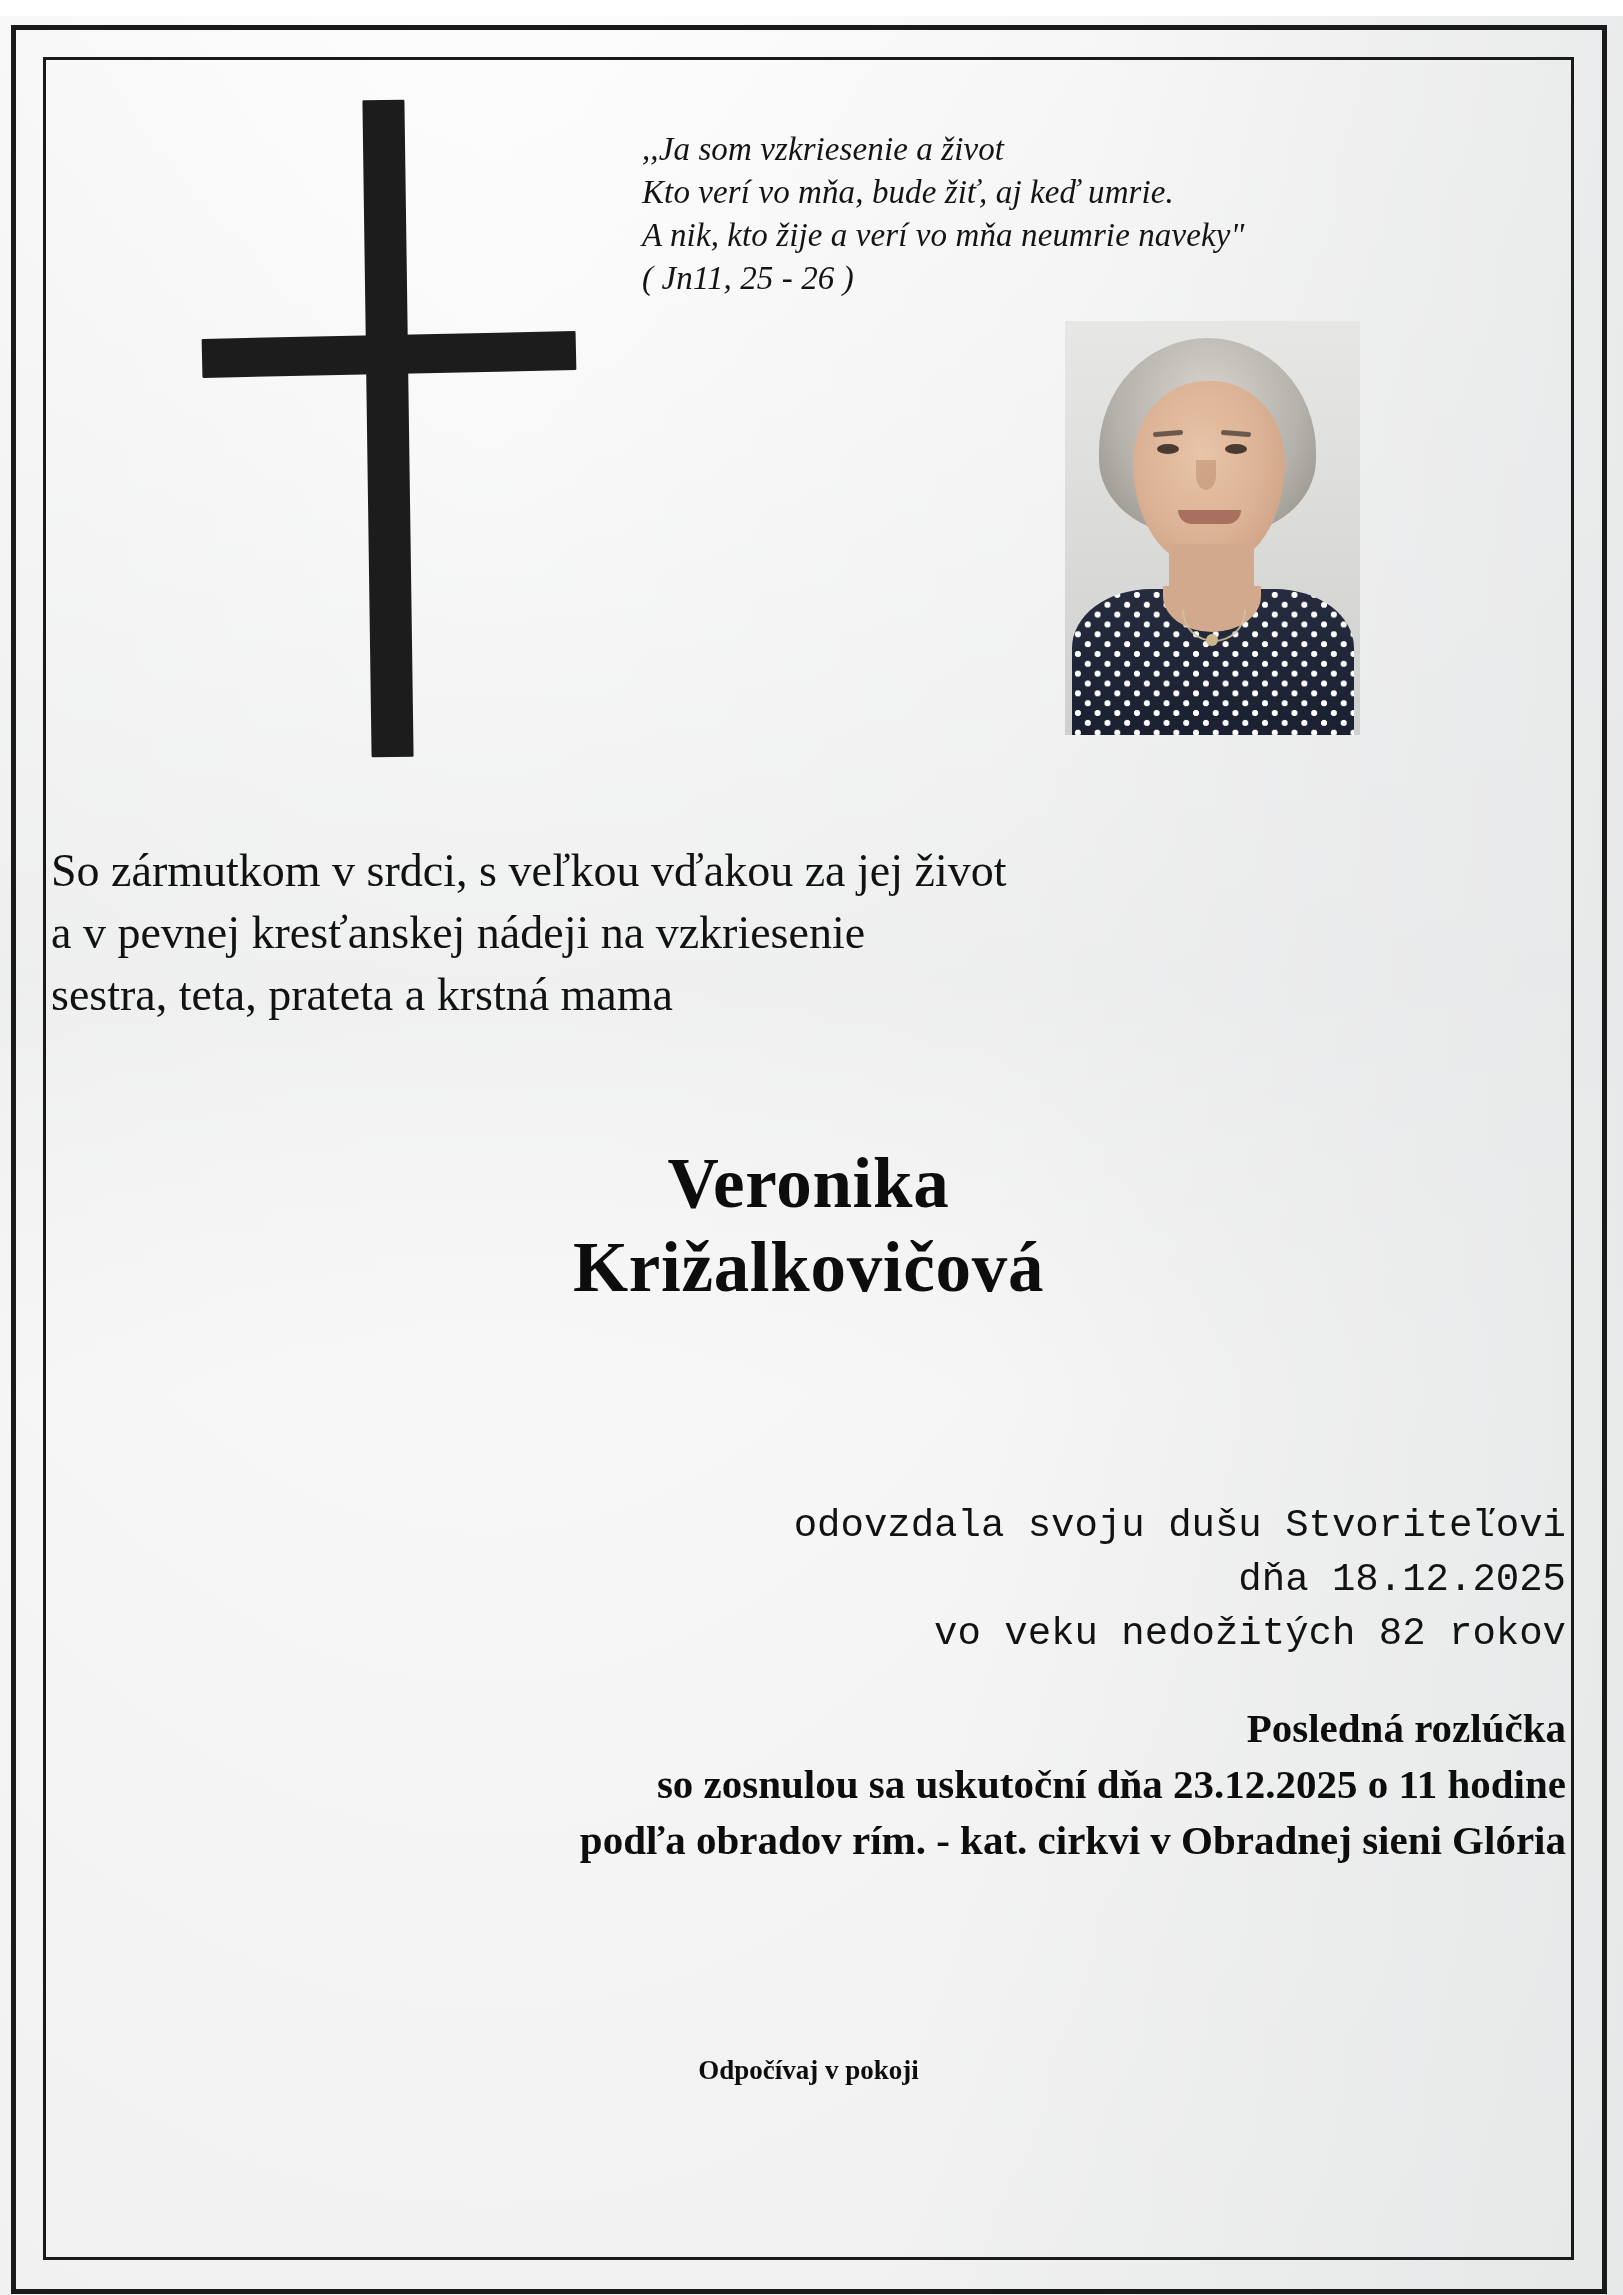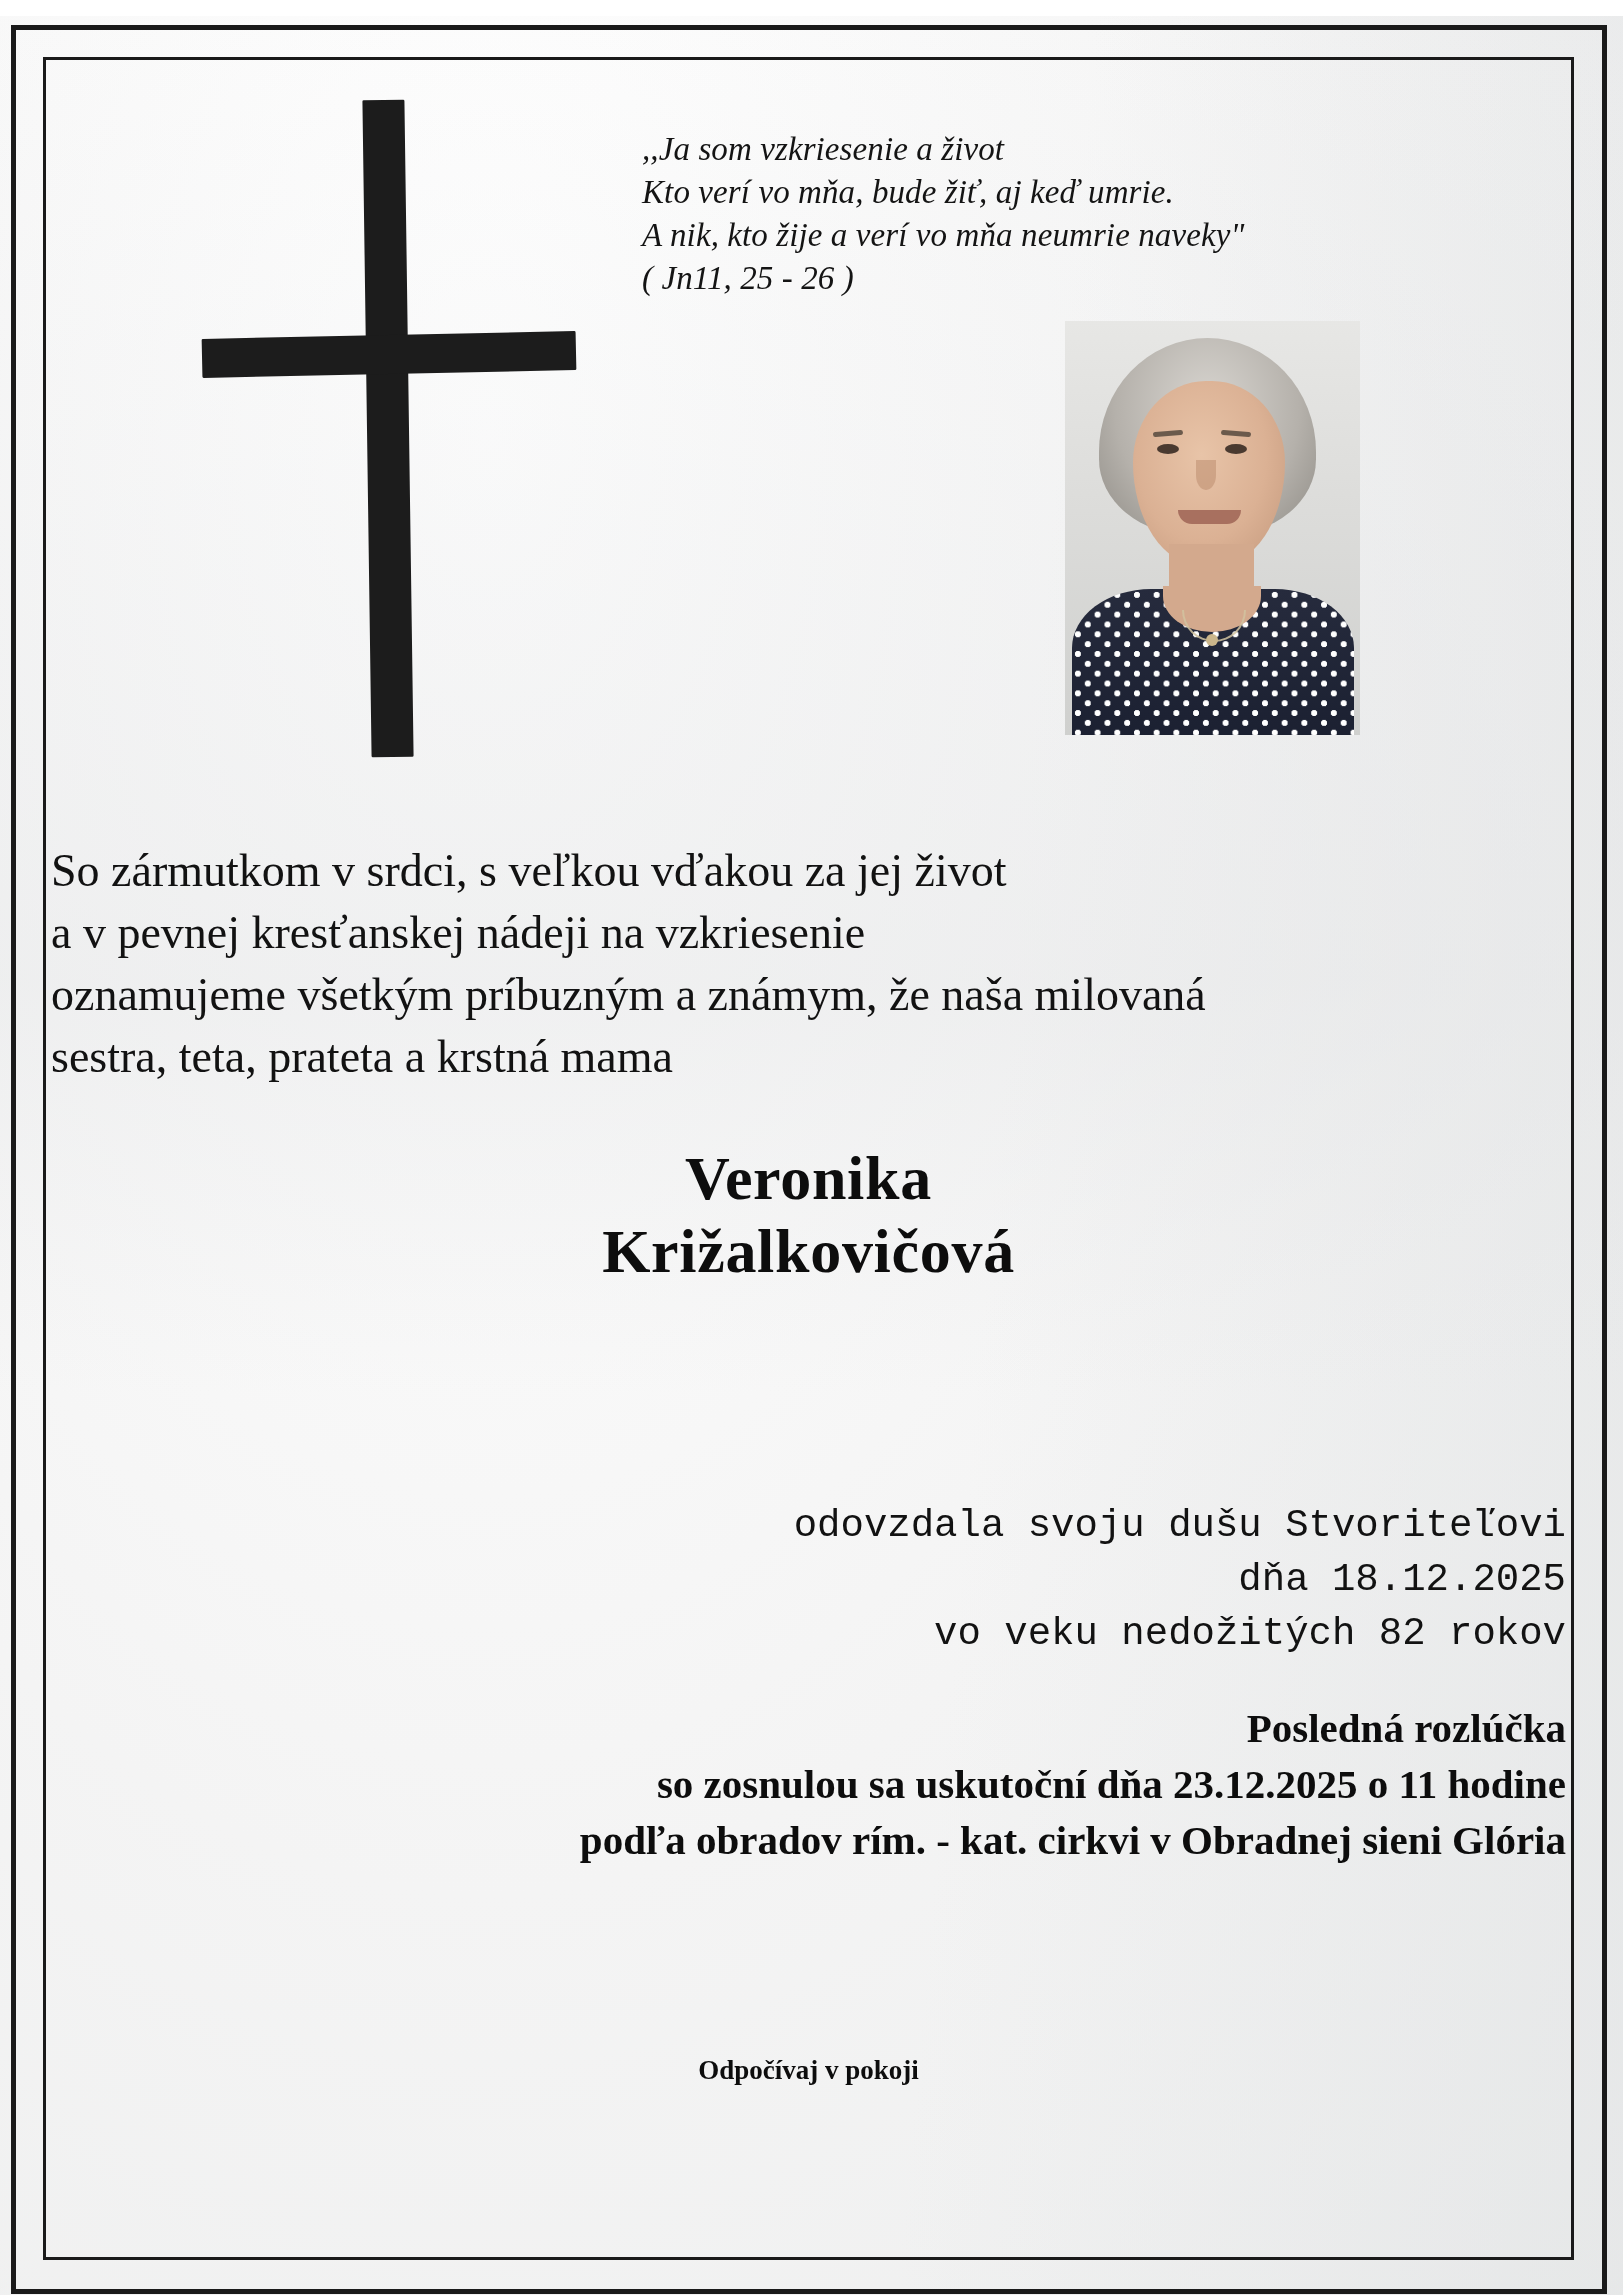--- a/index.html
+++ b/index.html
@@ -245,21 +245,21 @@
     line-height: 1.35;
     color: #121212;
   }
   .name {
     position: absolute;
     left: 0;
     right: 0;
     top: 1077px;
     text-align: center;
     font-weight: bold;
-    font-size: 62px;
+    font-size: 71px;
     line-height: 1.18;
     letter-spacing: 0.7px;
     color: #0d0d0d;
   }
   .passing {
     position: absolute;
     left: 0;
     right: 0;
     top: 1435px;
     text-align: right;
@@ -327,21 +327,20 @@
       <div class="neck"></div>
       <div class="dress"></div>
       <div class="collar"></div>
       <div class="chain"></div>
       <div class="pendant"></div>
     </div>
 
     <div class="intro">
       <span class="ln">So zármutkom v srdci, s veľkou vďakou za jej život</span>
       <span class="ln">a v pevnej kresťanskej nádeji na vzkriesenie</span>
-      <span class="ln">oznamujeme všetkým príbuzným a známym, že naša milovaná</span>
       <span class="ln">sestra, teta, prateta a krstná mama</span>
     </div>
 
     <div class="name">
       <span class="ln">Veronika</span>
       <span class="ln">Križalkovičová</span>
     </div>
 
     <div class="passing">
       <span class="ln">odovzdala svoju dušu Stvoriteľovi</span>

